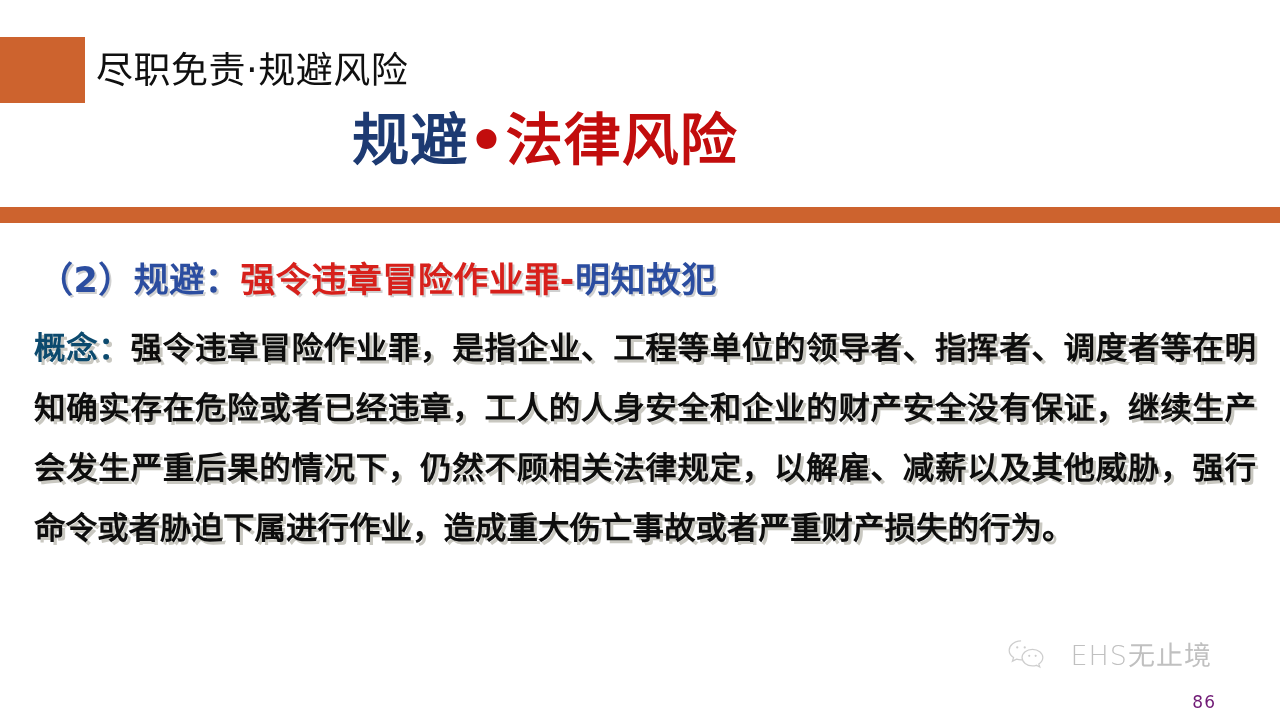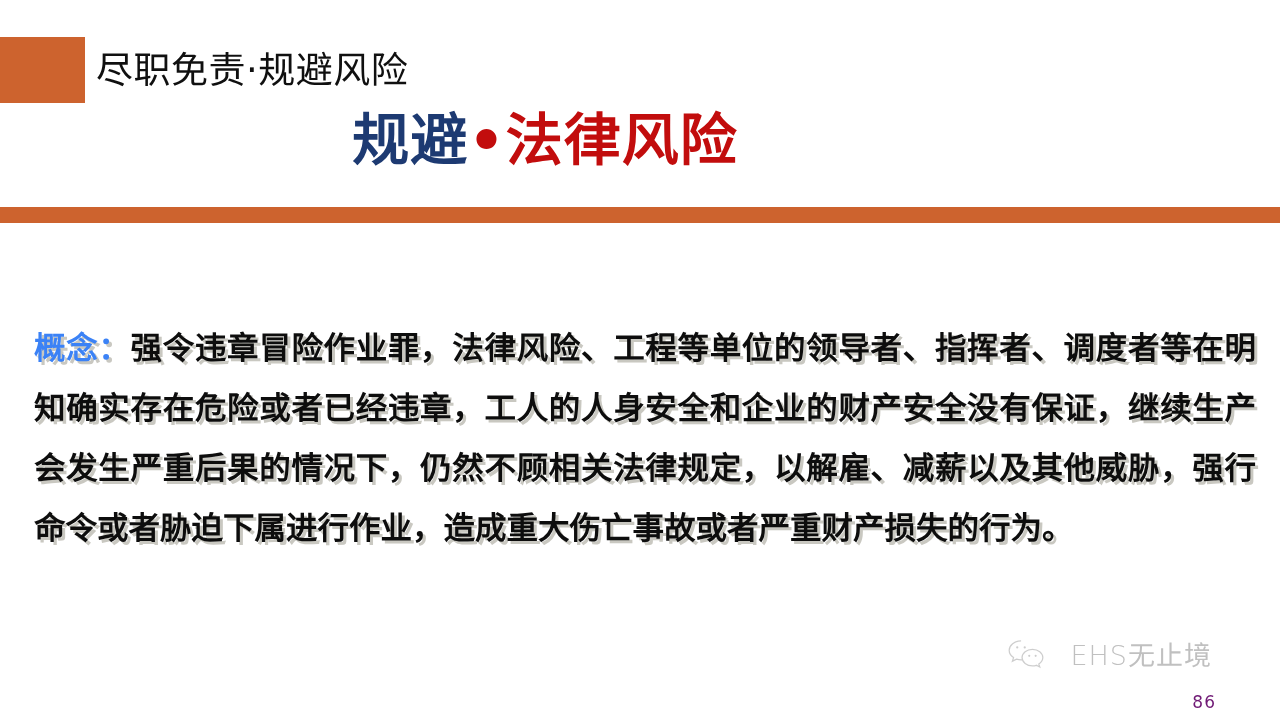--- a/index.html
+++ b/index.html
@@ -96,21 +96,21 @@
     font-size: 31.5px;
     line-height: 60px;
     font-weight: 800;
     color: #0d0d0d;
     text-align: justify;
     text-justify: inter-ideograph;
     letter-spacing: 0px;
     text-shadow: 3px 3px 0 rgba(120,118,100,0.40);
   }
   .body-text .bt-red {
-    color: #3b82f6;
+    color: #0c4a6e;
     text-shadow: 3px 3px 0 rgba(120,118,100,0.40);
   }
 
   
   .watermark {
     position: absolute;
     right: 68px;
     bottom: 48px;
     display: flex;
     align-items: center;
@@ -147,23 +147,26 @@
   <div class="header-block"></div>
 
   <div class="header-title">尽职免责·规避风险</div>
 
   <div class="main-title">
     <span class="seg-blue">规避</span><span class="seg-dot">•</span><span class="seg-red">法律风险</span>
   </div>
 
   <div class="divider"></div>
 
+  <div class="section-heading">
+    <span class="sh-blue">（2）规避：</span><span class="sh-red">强令违章冒险作业罪-</span><span class="sh-blue">明知故犯</span>
+  </div>
 
   <div class="body-text">
-    <span class="bt-red">概念：</span><span>强令违章冒险作业罪，法律风险、工程等单位的领导者、指挥者、调度者等在明知确实存在危险或者已经违章，工人的人身安全和企业的财产安全没有保证，继续生产会发生严重后果的情况下，仍然不顾相关法律规定，以解雇、减薪以及其他威胁，强行命令或者胁迫下属进行作业，造成重大伤亡事故或者严重财产损失的行为。</span>
+    <span class="bt-red">概念：</span><span>强令违章冒险作业罪，是指企业、工程等单位的领导者、指挥者、调度者等在明知确实存在危险或者已经违章，工人的人身安全和企业的财产安全没有保证，继续生产会发生严重后果的情况下，仍然不顾相关法律规定，以解雇、减薪以及其他威胁，强行命令或者胁迫下属进行作业，造成重大伤亡事故或者严重财产损失的行为。</span>
   </div>
 
   <div class="watermark">
     <span class="wechat-icon-wrap">
       <svg class="wechat-icon" viewBox="0 0 44 38" xmlns="http://www.w3.org/2000/svg" fill="none" stroke="#b0b0b0" stroke-width="1.4">
         <path d="M16.5 3.2C9.1 3.2 3.2 8.0 3.2 13.8c0 3.3 1.9 6.2 4.9 8.1l-1.3 4.0 4.6-2.3c1.6 0.5 3.3 0.8 5.1 0.8 0.4 0 0.8 0 1.2-0.05"></path>
         <circle cx="12.2" cy="10.6" r="1.25" fill="#b0b0b0" stroke="none"></circle>
         <circle cx="20.6" cy="10.6" r="1.25" fill="#b0b0b0" stroke="none"></circle>
         <path d="M29.2 12.6c-6.4 0-11.6 4.2-11.6 9.3 0 5.1 5.2 9.3 11.6 9.3 1.5 0 3.0-0.25 4.3-0.7l3.9 2.0-1.1-3.4c2.6-1.7 4.5-4.3 4.5-7.2 0-5.1-5.2-9.3-11.6-9.3z"></path>
         <circle cx="25.6" cy="19.9" r="1.2" fill="#b0b0b0" stroke="none"></circle>

